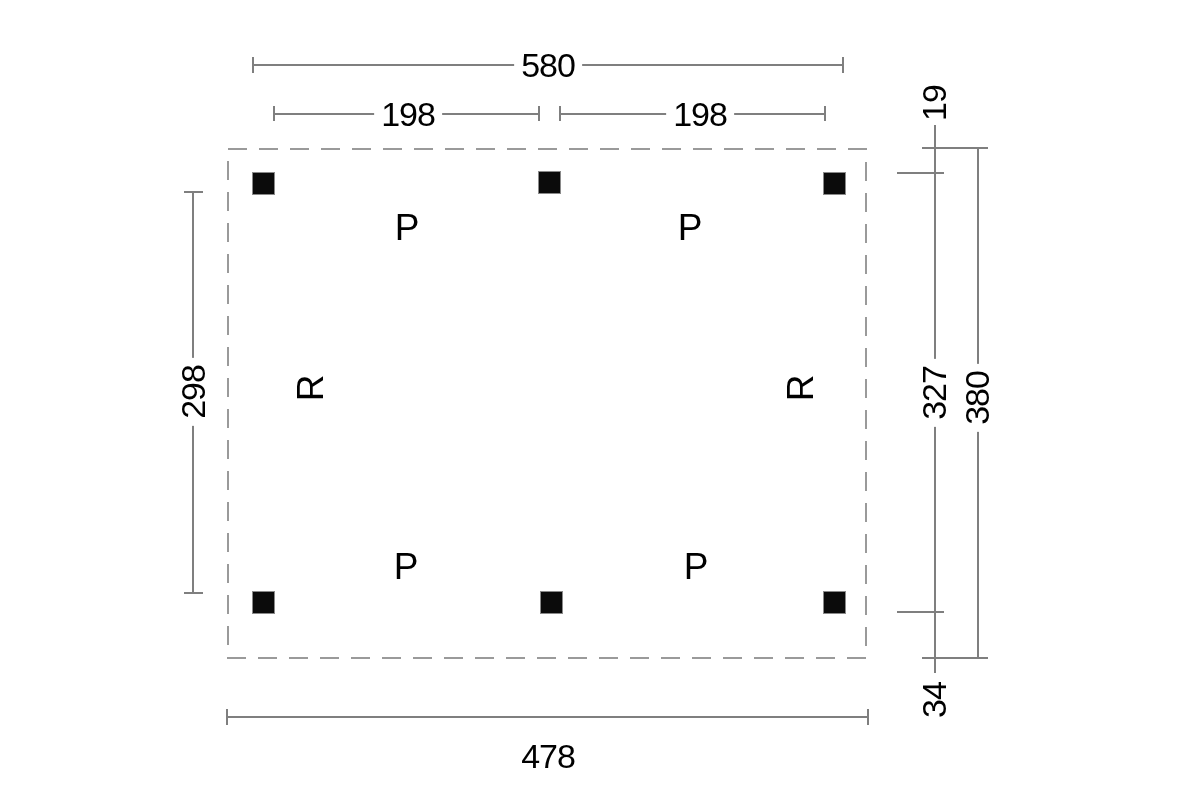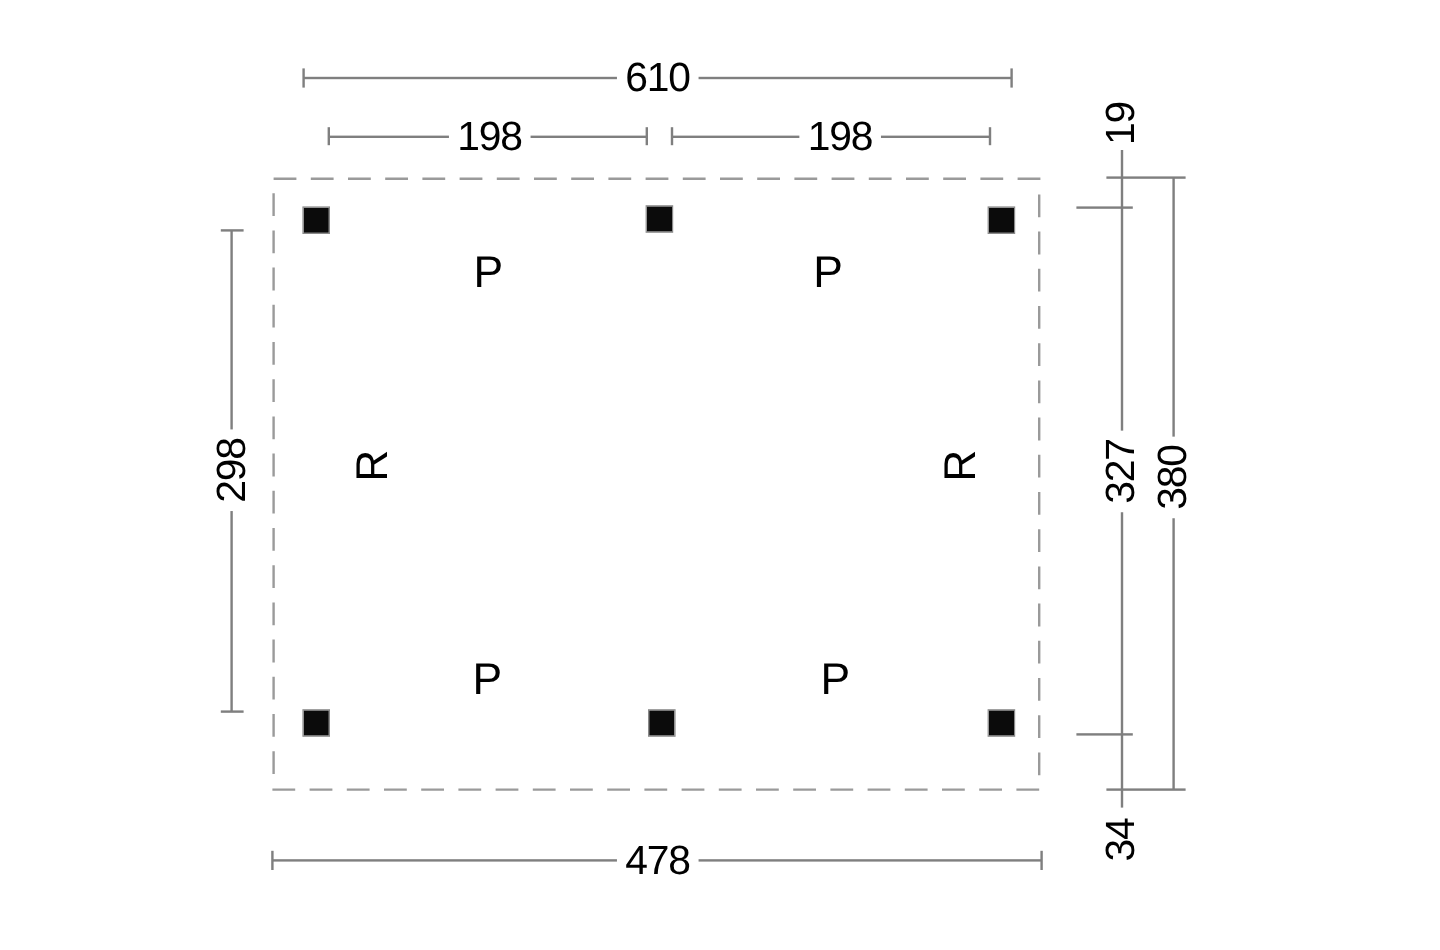--- a/index.html
+++ b/index.html
@@ -71,35 +71,35 @@
   <div class="post" style="left:253px;top:173px;"></div>
   <div class="post" style="left:539px;top:172px;"></div>
   <div class="post" style="left:824px;top:173px;"></div>
   <div class="post" style="left:253px;top:592px;"></div>
   <div class="post" style="left:541px;top:592px;"></div>
   <div class="post" style="left:824px;top:592px;"></div>
 
   <div class="h" style="left:253px;top:64px;width:590px;"></div>
   <div class="v" style="left:252px;top:57px;height:16px;"></div>
   <div class="v" style="left:842px;top:57px;height:16px;"></div>
-  <span class="lbl" style="left:548px;top:65px;">610</span>
+  <span class="lbl" style="left:548px;top:65px;">580</span>
 
   <div class="h" style="left:274px;top:113px;width:265px;"></div>
   <div class="h" style="left:560px;top:113px;width:265px;"></div>
   <div class="v" style="left:273px;top:106px;height:15px;"></div>
   <div class="v" style="left:538px;top:106px;height:15px;"></div>
   <div class="v" style="left:559px;top:106px;height:15px;"></div>
   <div class="v" style="left:824px;top:106px;height:15px;"></div>
   <span class="lbl" style="left:408px;top:114px;">198</span>
   <span class="lbl" style="left:700px;top:114px;">198</span>
 
   <div class="h" style="left:227px;top:716px;width:641px;"></div>
   <div class="v" style="left:226px;top:709px;height:16px;"></div>
   <div class="v" style="left:867px;top:709px;height:16px;"></div>
-  <span class="lbl" style="left:548px;top:717px;">478</span>
+  <span class="lbl" style="left:548px;top:756px;">478</span>
 
   <div class="v" style="left:192px;top:192px;height:401px;"></div>
   <div class="h" style="left:184px;top:191px;width:19px;"></div>
   <div class="h" style="left:184px;top:592px;width:19px;"></div>
   <span class="lbl rot" style="left:193px;top:392px;">298</span>
 
   <div class="v" style="left:934px;top:125px;height:548px;"></div>
 
   <div class="v" style="left:977px;top:148px;height:510px;"></div>
   <div class="h" style="left:922px;top:147px;width:66px;"></div>

